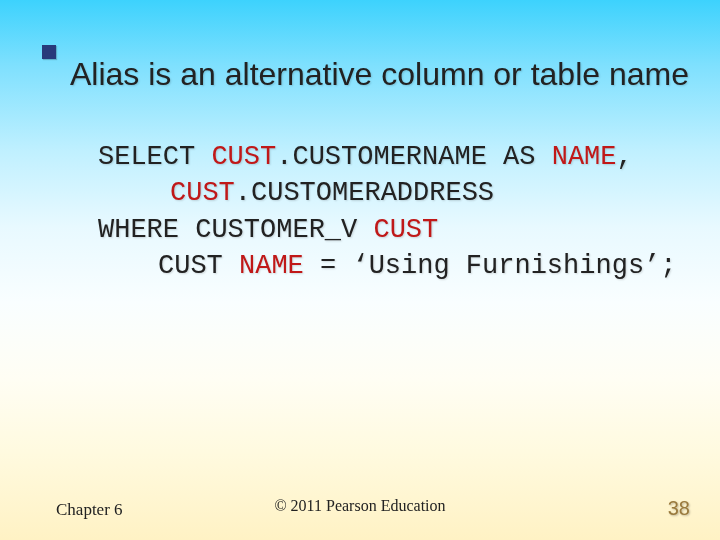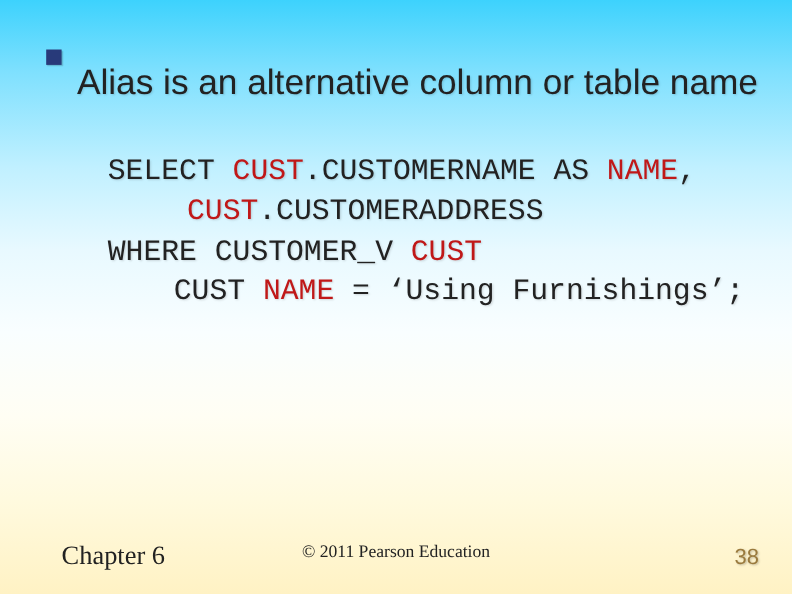--- a/index.html
+++ b/index.html
@@ -75,21 +75,21 @@
     left: 0;
     width: 100%;
     box-sizing: border-box;
     padding: 0 30px 0 56px;
     display: flex;
     align-items: baseline;
     justify-content: space-between;
     font-family: "Times New Roman", Times, serif;
   }
   .footer-left {
-    font-size: 24px;
+    font-size: 17px;
     color: #222;
   }
   .footer-center {
     font-size: 16px;
     color: #222;
     position: absolute;
     left: 50%;
     transform: translateX(-50%);
   }
   .footer-right {

